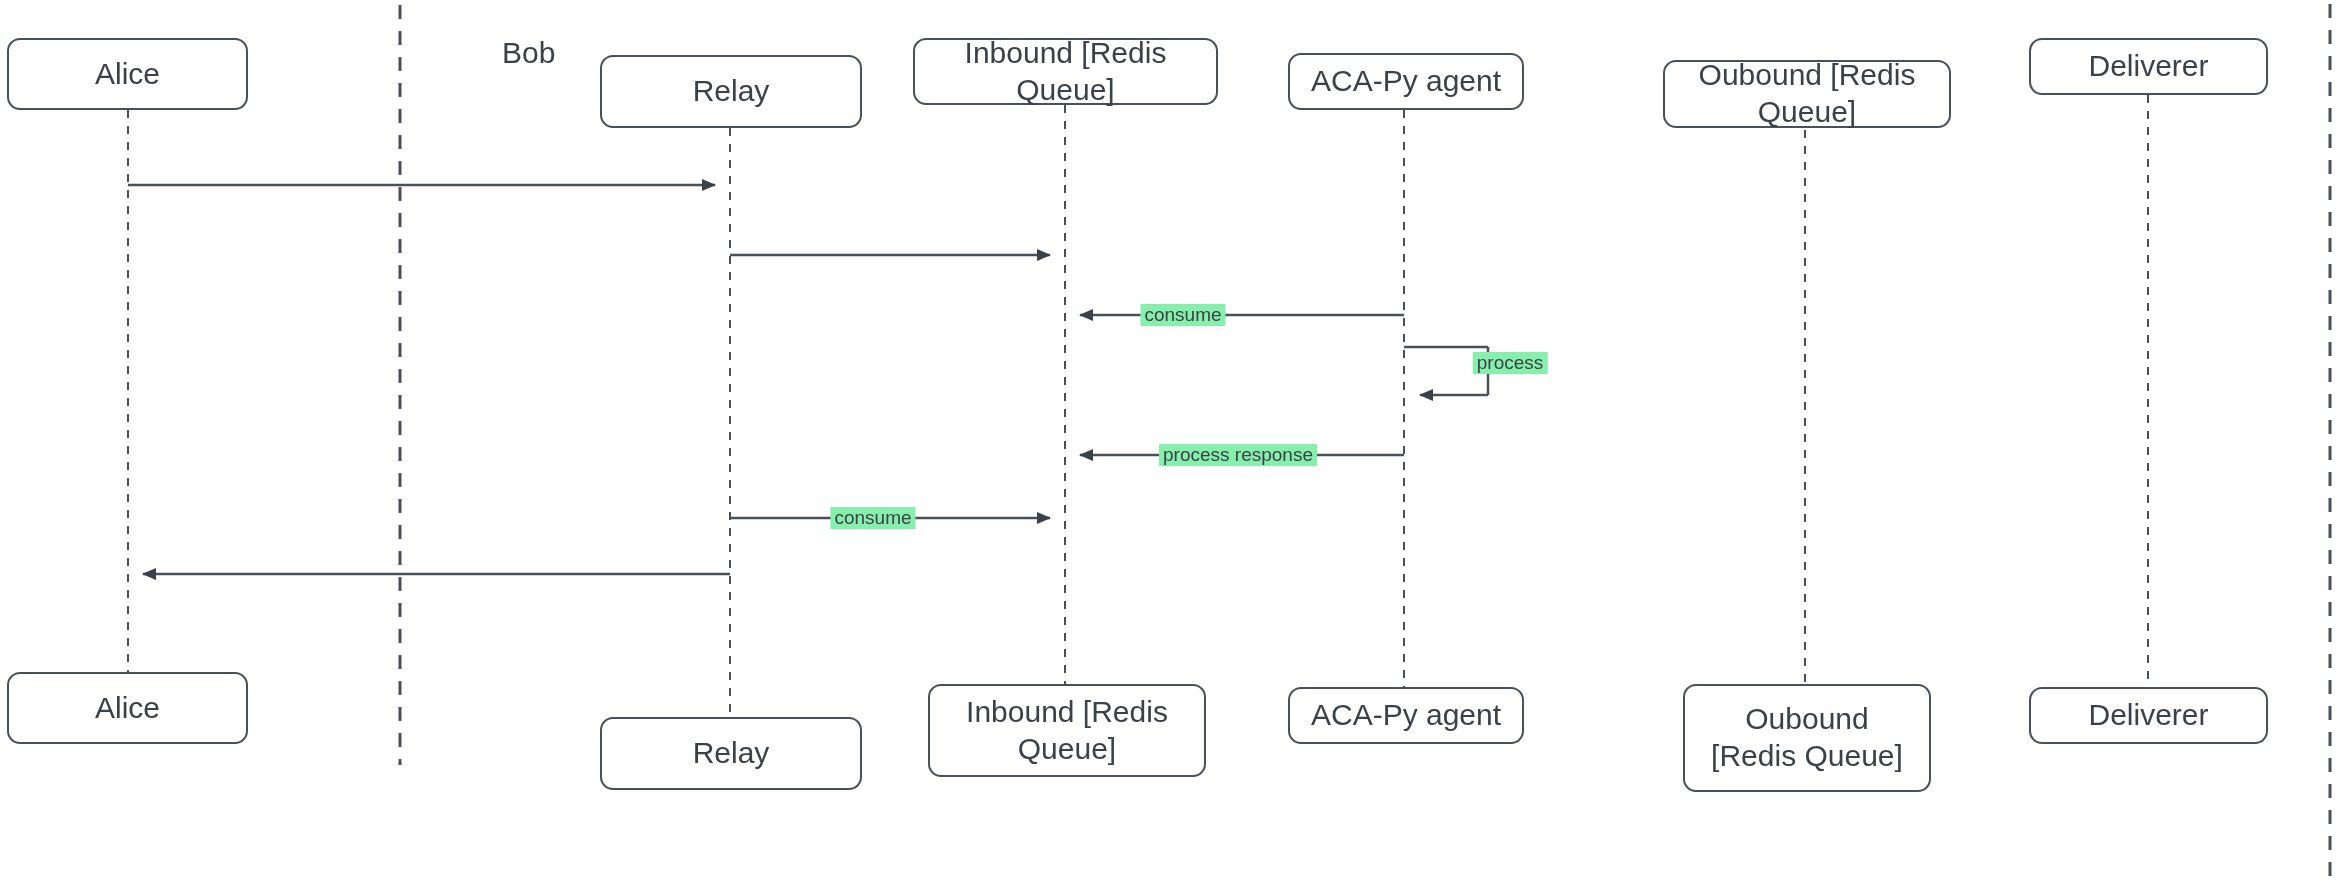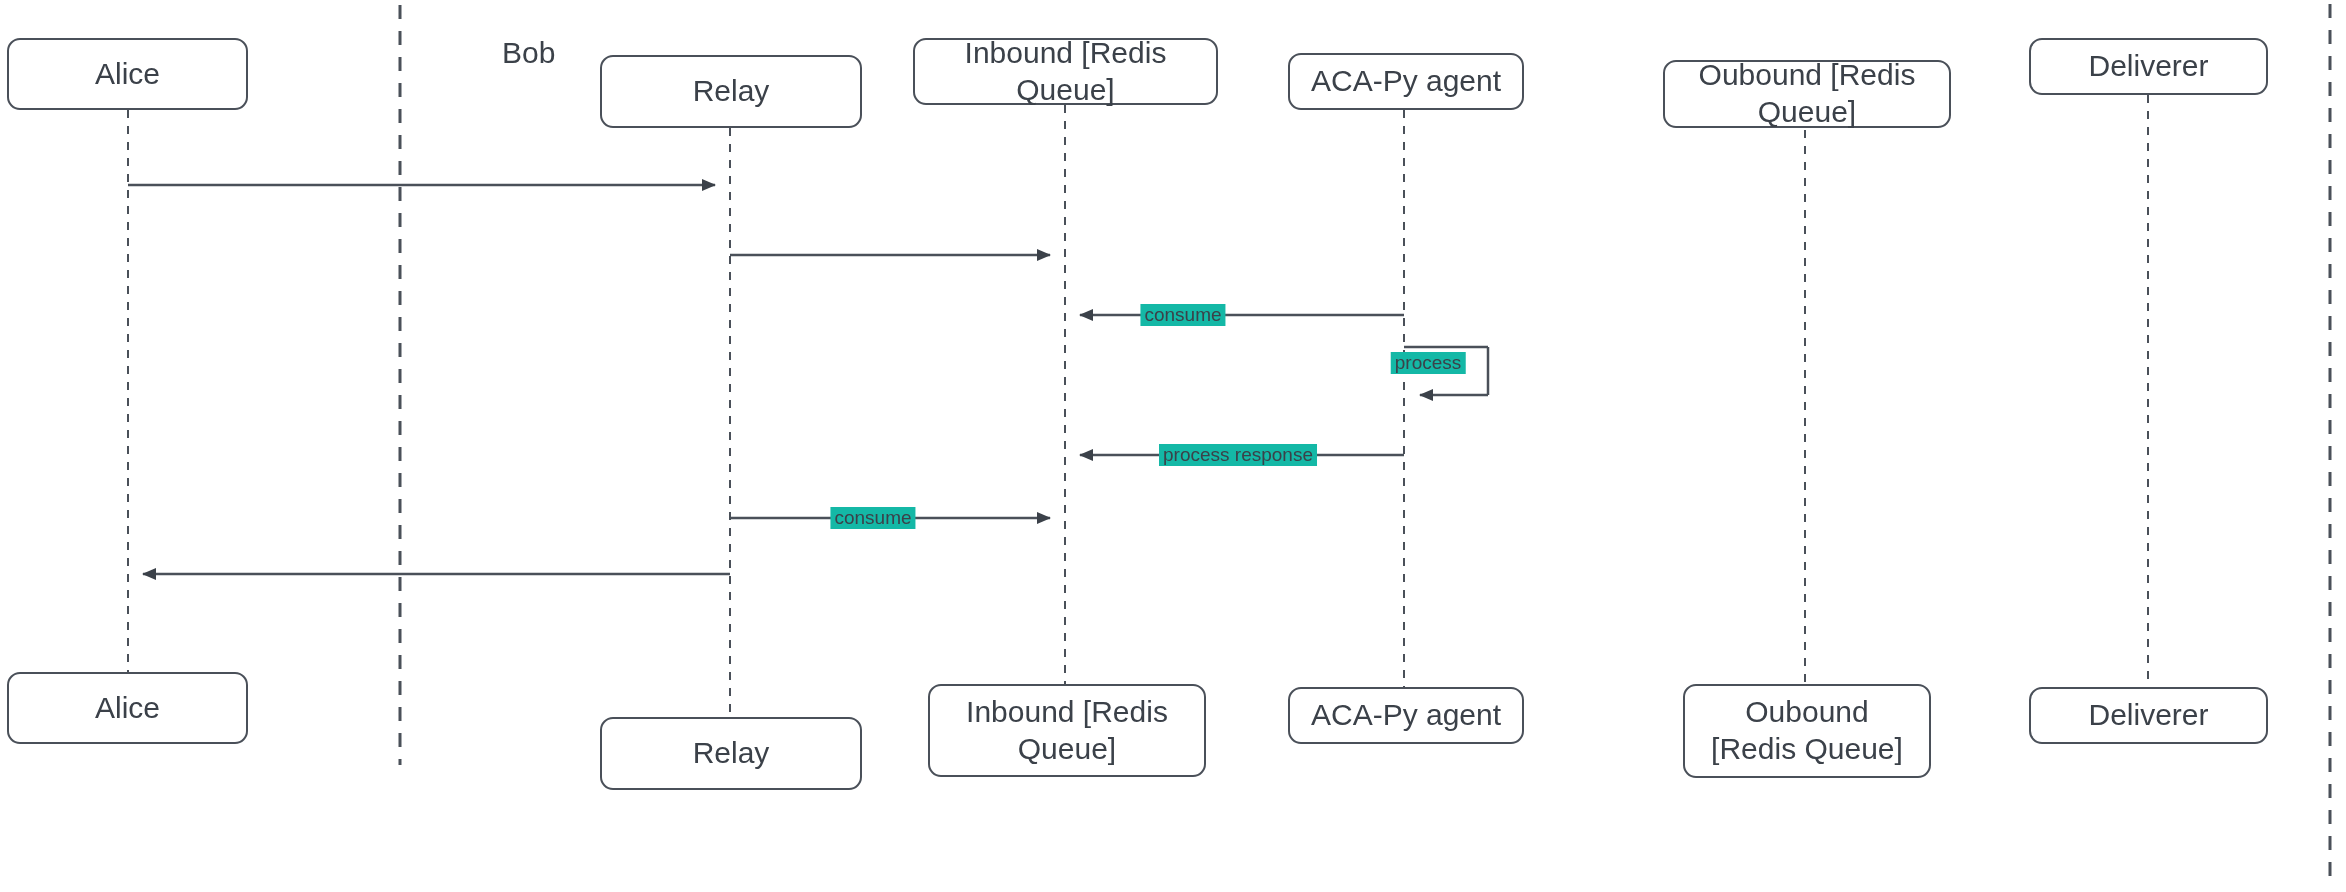--- a/index.html
+++ b/index.html
@@ -47,21 +47,21 @@
     font-size: 30px;
     font-family: "Liberation Sans", sans-serif;
     white-space: nowrap;
     margin-left: 12px;
   }
   .msg-label {
     position: absolute;
     color: #3b4149;
     font-size: 19px;
     font-family: "Liberation Sans", sans-serif;
-    background: #14b8a6;
+    background: #86efac;
     padding: 0 4px;
     white-space: nowrap;
     transform: translate(-50%, -50%);
   }
 </style>
 </head>
 <body>
 
 <div id="canvas">
 
@@ -107,26 +107,26 @@
       <div class="participant-box" style="left: 600px; top: 55px; width: 262px; height: 73px;"><span>Relay</span></div>
       <div class="participant-box" style="left: 600px; top: 717px; width: 262px; height: 73px;"><span>Relay</span></div>
       <div class="participant-box" style="left: 913px; top: 38px; width: 305px; height: 67px;"><span>Inbound [Redis
 Queue]</span></div>
       <div class="participant-box" style="left: 928px; top: 684px; width: 278px; height: 93px;"><span>Inbound [Redis
 Queue]</span></div>
       <div class="participant-box" style="left: 1288px; top: 53px; width: 236px; height: 57px;"><span>ACA-Py agent</span></div>
       <div class="participant-box" style="left: 1288px; top: 687px; width: 236px; height: 57px;"><span>ACA-Py agent</span></div>
       <div class="participant-box" style="left: 1663px; top: 48px; width: 288px; height: 68px; margin-top: 12px;"><span>Oubound [Redis
 Queue]</span></div>
-      <div class="participant-box" style="left: 1683px; top: 684px; width: 248px; height: 94px;"><span>Oubound
+      <div class="participant-box" style="left: 1683px; top: 684px; width: 248px; height: 108px;"><span>Oubound
 [Redis Queue]</span></div>
       <div class="participant-box" style="left: 2029px; top: 38px; width: 239px; height: 57px;"><span>Deliverer</span></div>
       <div class="participant-box" style="left: 2029px; top: 687px; width: 239px; height: 57px;"><span>Deliverer</span></div>
     </div>
   <div id="label-layer">
       <div class="msg-label" style="left: 1183px; top: 315px;">consume</div>
-      <div class="msg-label" style="left: 1428px; top: 363px;">process</div>
+      <div class="msg-label" style="left: 1510px; top: 363px;">process</div>
       <div class="msg-label" style="left: 1238px; top: 455px;">process response</div>
       <div class="msg-label" style="left: 873px; top: 518px;">consume</div>
       <div class="divider-label" style="left: 490px; top: 36px;">Bob</div>
     </div>
 
 </div>
 
 </body></html>

